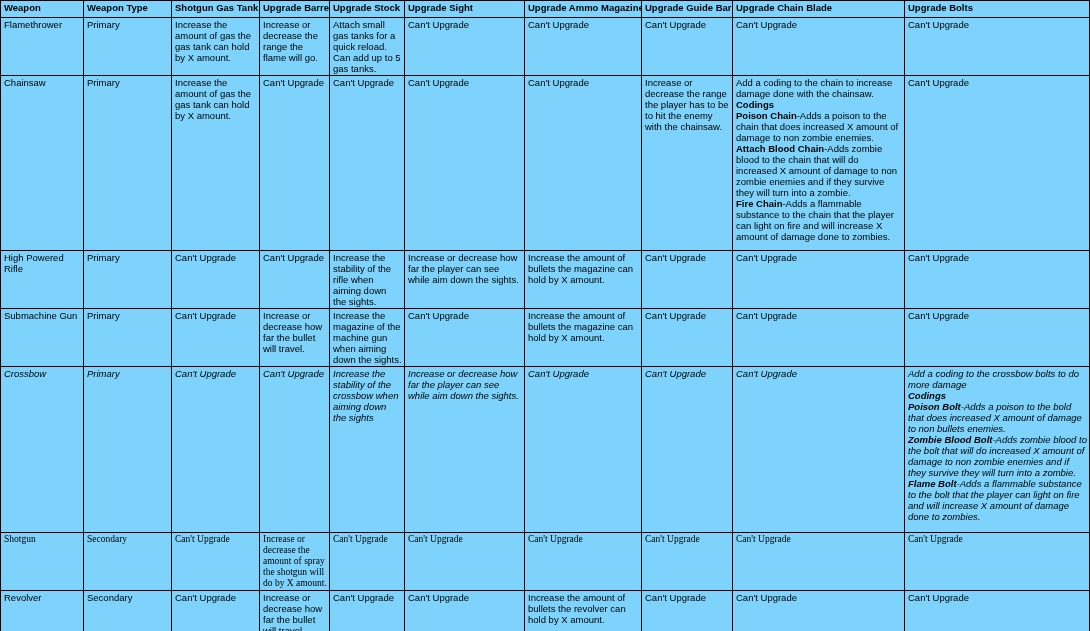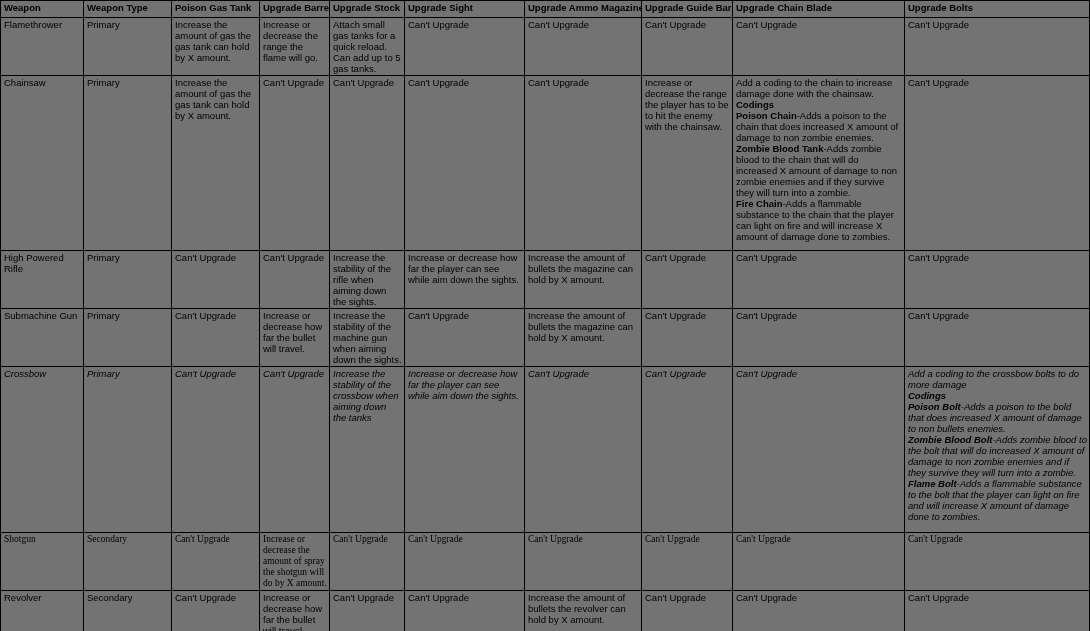--- a/index.html
+++ b/index.html
@@ -5,21 +5,21 @@
   html, body {
     margin: 0;
     padding: 0;
     background: #ffffff;
     width: 1090px;
   }
   .sheet {
     width: 1090px;
     height: 631px;
     overflow: hidden;
-    background: #737373;
+    background: #7dd3fc;
     font-family: "Liberation Sans", sans-serif;
   }
   table.upgrade-table {
     border-collapse: collapse;
     table-layout: fixed;
     width: 1089px;
     font-size: 9.5px;
     line-height: 11px;
     color: #000000;
   }
@@ -64,21 +64,21 @@
       <col style="width:120px">
         <col style="width:117px">
         <col style="width:91px">
         <col style="width:172px">
         <col style="width:185px">
     </colgroup>
     <thead>
       <tr class="hrow">
         <th>Weapon</th>
         <th>Weapon Type</th>
-        <th>Poison Gas Tank</th>
+        <th>Shotgun Gas Tank</th>
         <th>Upgrade Barrel</th>
         <th>Upgrade Stock</th>
         <th>Upgrade Sight</th>
         <th>Upgrade Ammo Magazine</th>
         <th>Upgrade Guide Bar</th>
         <th>Upgrade Chain Blade</th>
         <th>Upgrade Bolts</th>
       </tr>
     </thead>
     <tbody>
@@ -99,54 +99,54 @@
         <td>Primary</td>
         <td>Increase the amount of gas the gas tank can hold by X amount.</td>
         <td>Can't Upgrade</td>
         <td>Can't Upgrade</td>
         <td>Can't Upgrade</td>
         <td>Can't Upgrade</td>
         <td>Increase or decrease the range the player has to be to hit the enemy with the chainsaw.</td>
         <td><span>Add a coding to the chain to increase damage done with the chainsaw.
 </span><span class="b">Codings</span><span>
 </span><span class="b">Poison Chain</span><span>-Adds a poison to the chain that does increased X amount of damage to non zombie enemies.
-</span><span class="b">Zombie Blood Tank</span><span>-Adds zombie blood to the chain that will do increased X amount of damage to non zombie enemies and if they survive they will turn into a zombie.
+</span><span class="b">Attach Blood Chain</span><span>-Adds zombie blood to the chain that will do increased X amount of damage to non zombie enemies and if they survive they will turn into a zombie.
 </span><span class="b">Fire Chain</span><span>-Adds a flammable substance to the chain that the player can light on fire and will increase X amount of damage done to zombies.</span></td>
         <td>Can't Upgrade</td>
       </tr>
       <tr class="r2">
         <td>High Powered Rifle</td>
         <td>Primary</td>
         <td>Can't Upgrade</td>
         <td>Can't Upgrade</td>
         <td>Increase the stability of the rifle when aiming down the sights.</td>
         <td>Increase or decrease how far the player can see while aim down the sights.</td>
         <td>Increase the amount of bullets the magazine can hold by X amount.</td>
         <td>Can't Upgrade</td>
         <td>Can't Upgrade</td>
         <td>Can't Upgrade</td>
       </tr>
       <tr class="r3">
         <td>Submachine Gun</td>
         <td>Primary</td>
         <td>Can't Upgrade</td>
         <td>Increase or decrease how far the bullet will travel.</td>
-        <td>Increase the stability of the machine gun when aiming down the sights.</td>
+        <td>Increase the magazine of the machine gun when aiming down the sights.</td>
         <td>Can't Upgrade</td>
         <td>Increase the amount of bullets the magazine can hold by X amount.</td>
         <td>Can't Upgrade</td>
         <td>Can't Upgrade</td>
         <td>Can't Upgrade</td>
       </tr>
       <tr class="r4">
         <td>Crossbow</td>
         <td>Primary</td>
         <td>Can't Upgrade</td>
         <td>Can't Upgrade</td>
-        <td>Increase the stability of the crossbow when aiming down the tanks</td>
+        <td>Increase the stability of the crossbow when aiming down the sights</td>
         <td>Increase or decrease how far the player can see while aim down the sights.</td>
         <td>Can't Upgrade</td>
         <td>Can't Upgrade</td>
         <td>Can't Upgrade</td>
         <td><span>Add a coding to the crossbow bolts to do more damage
 </span><span class="b">Codings</span><span>
 </span><span class="b">Poison Bolt</span><span>-Adds a poison to the bold that does increased X amount of damage to non bullets enemies.
 </span><span class="b">Zombie Blood Bolt</span><span>-Adds zombie blood to the bolt that will do increased X amount of damage to non zombie enemies and if they survive they will turn into a zombie.
 </span><span class="b">Flame Bolt</span><span>-Adds a flammable substance to the bolt that the player can light on fire and will increase X amount of damage done to zombies.</span></td>
       </tr>

